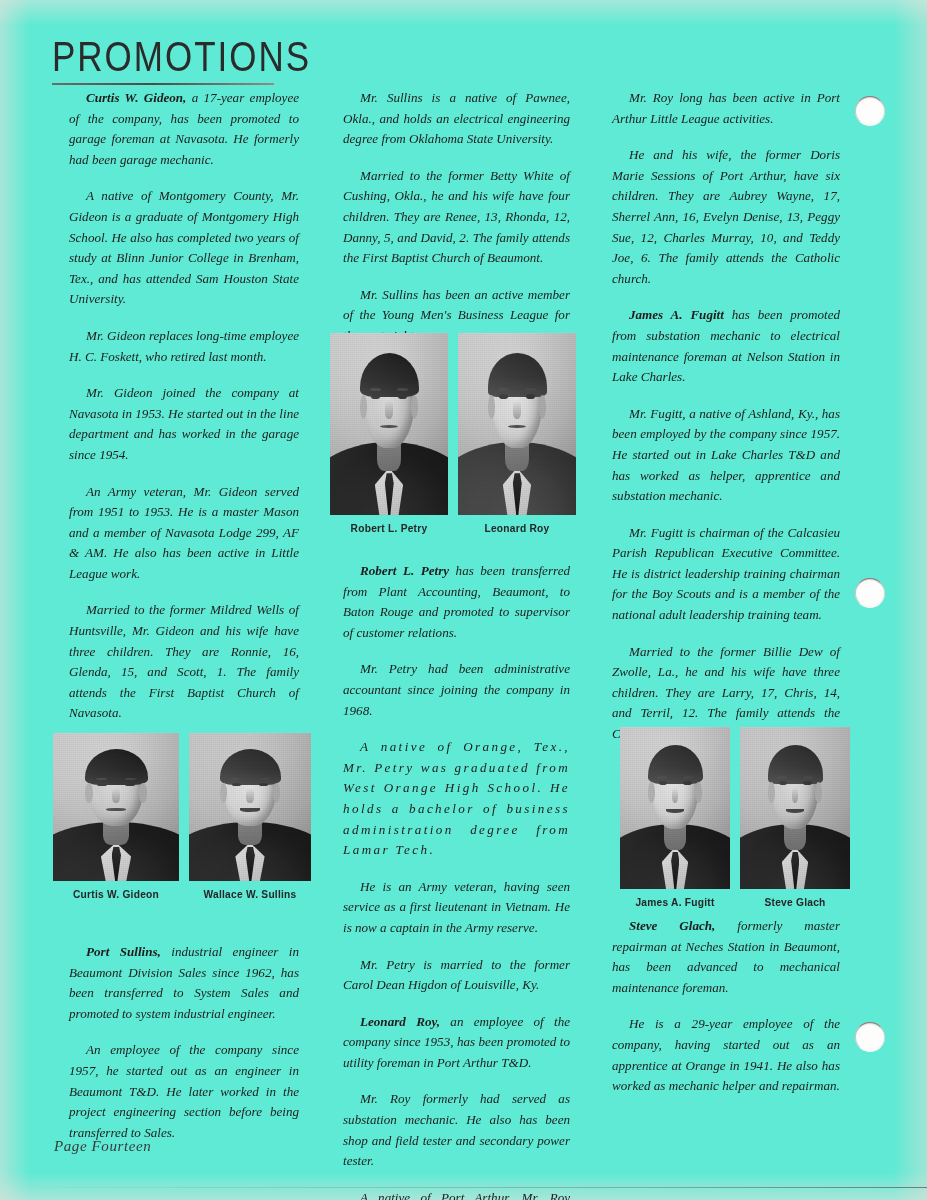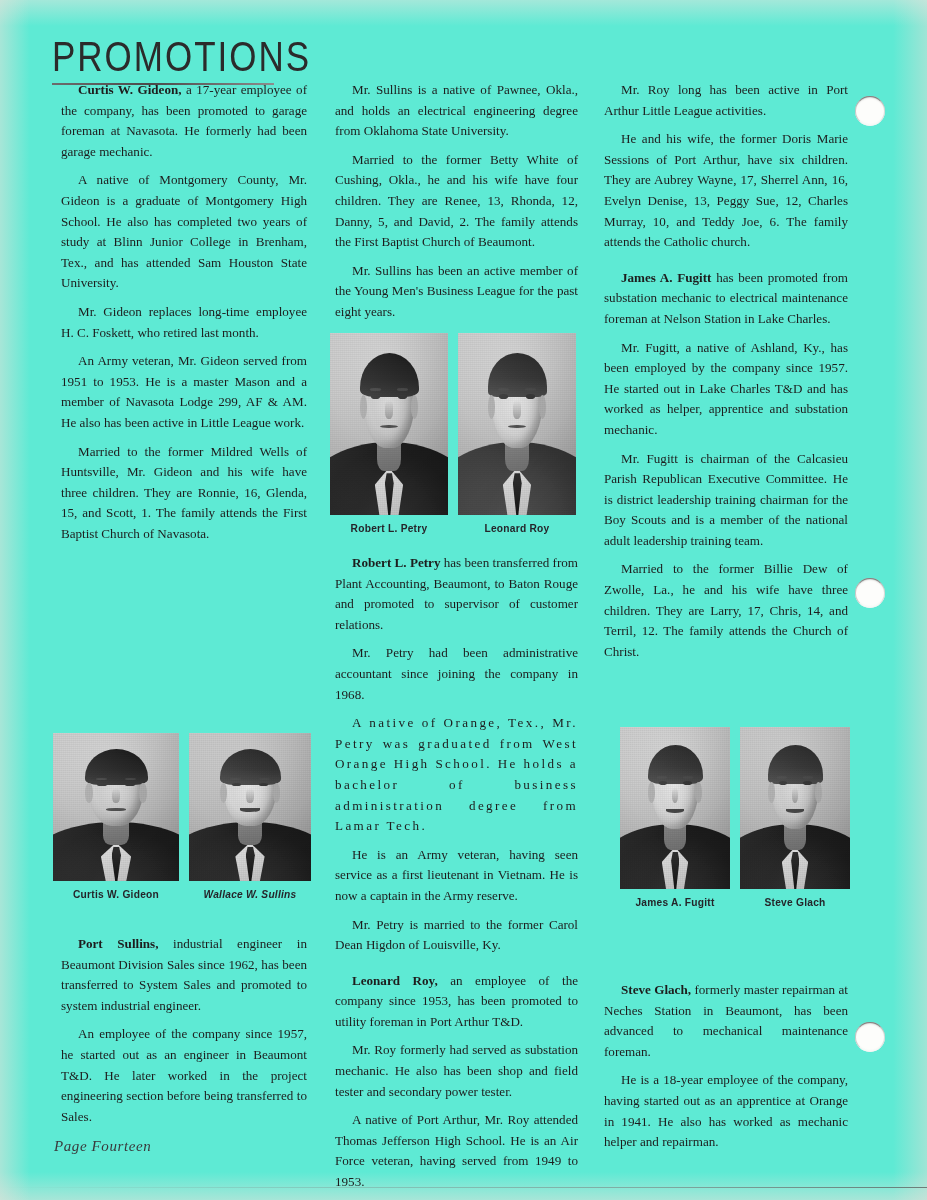--- a/index.html
+++ b/index.html
@@ -103,22 +103,23 @@
     text-align: justify;
     text-justify: inter-word;
     -webkit-hyphens: none;
     hyphens: none;
   }
   .col-1 { left: 53px;  width: 262px; }
   .col-2 { left: 327px; width: 259px; }
   .col-3 { left: 596px; width: 260px; }
 
   .col p {
-    margin: 8px;
+    margin: 16px;
     text-indent: 17px;
+    font-style: italic;
   }
   .col p.gap { margin-top: 15px; }
   .col p b {
     font-weight: bold;
   }
   .wide-sp   { letter-spacing: 2.4px; }
 
   
   .photo-block {
     position: absolute;
@@ -302,20 +303,21 @@
     <div class="heading">PROMOTIONS</div>
     <div class="heading-rule"></div>
   </div>
 
   <div class="cols">
 
     <div class="col col-1">
       <p><b>Curtis W. Gideon,</b><span> a 17-year employee of the company, has been promoted to garage foreman at Navasota. He formerly had been garage mechanic.</span></p>
       <p>A native of Montgomery County, Mr. Gideon is a graduate of Montgomery High School. He also has completed two years of study at Blinn Junior College in Brenham, Tex., and has attended Sam Houston State University.</p>
       <p>Mr. Gideon replaces long-time employee H. C. Foskett, who retired last month.</p>
+      <p>Mr. Gideon joined the company at Navasota in 1953. He started out in the line department and has worked in the garage since 1954.</p>
       <p>An Army veteran, Mr. Gideon served from 1951 to 1953. He is a master Mason and a member of Navasota Lodge 299, AF &amp; AM. He also has been active in Little League work.</p>
       <p>Married to the former Mildred Wells of Huntsville, Mr. Gideon and his wife have three children. They are Ronnie, 16, Glenda, 15, and Scott, 1. The family attends the First Baptist Church of Navasota.</p>
     </div>
 
     <div class="photo-block" style="left:53px; top:733px; width:262px;">
       <div class="photo-row">
         <div class="photo" style="width:126px;height:148px;">
           <div class="pt v-dark">
             <div class="bg"></div>
               <div class="shoulders"></div>
@@ -353,21 +355,21 @@
               <div class="eye-r"></div>
             <div class="nose"></div>
               <div class="mouth"></div>
             <div class="shade"></div>
               <div class="grain"></div>
           </div>
         </div>
       </div>
       <div class="caption-row">
         <div class="caption" style="width:126px;">Curtis W. Gideon</div>
-        <div class="caption" style="width:122px; margin-left:10px;font-style:italic;">Wallace W. Sullins</div>
+        <div class="caption" style="width:122px; margin-left:10px;">Wallace W. Sullins</div>
       </div>
     </div>
 
     <div class="col col-1" style="top:926px;">
       <p><b>Port Sullins,</b><span> industrial engineer in Beaumont Division Sales since 1962, has been transferred to System Sales and promoted to system industrial engineer.</span></p>
       <p>An employee of the company since 1957, he started out as an engineer in Beaumont T&amp;D. He later worked in the project engineering section before being transferred to Sales.</p>
     </div>
 
     <div class="col col-2">
       <p>Mr. Sullins is a native of Pawnee, Okla., and holds an electrical engineering degree from Oklahoma State University.</p>
@@ -490,23 +492,23 @@
               <div class="grain"></div>
           </div>
         </div>
       </div>
       <div class="caption-row">
         <div class="caption" style="width:110px;">James A. Fugitt</div>
         <div class="caption" style="width:110px; margin-left:10px;">Steve Glach</div>
       </div>
     </div>
 
-    <div class="col col-3" style="top:972px;">
+    <div class="col col-3" style="top:900px;">
       <p><b>Steve Glach,</b><span> formerly master repairman at Neches Station in Beaumont, has been advanced to mechanical maintenance foreman.</span></p>
-      <p>He is a 18-year employee of the company, having started out as an apprentice at Orange in 1941. He also has worked as mechanic helper and repairman.</p>
+      <p>He is a 29-year employee of the company, having started out as an apprentice at Orange in 1941. He also has worked as mechanic helper and repairman.</p>
     </div>
 
   </div>
 
   <div class="footer">Page  Fourteen</div>
   <div class="page-edge-bottom"></div>
 
 </div>
 
 </body></html>

